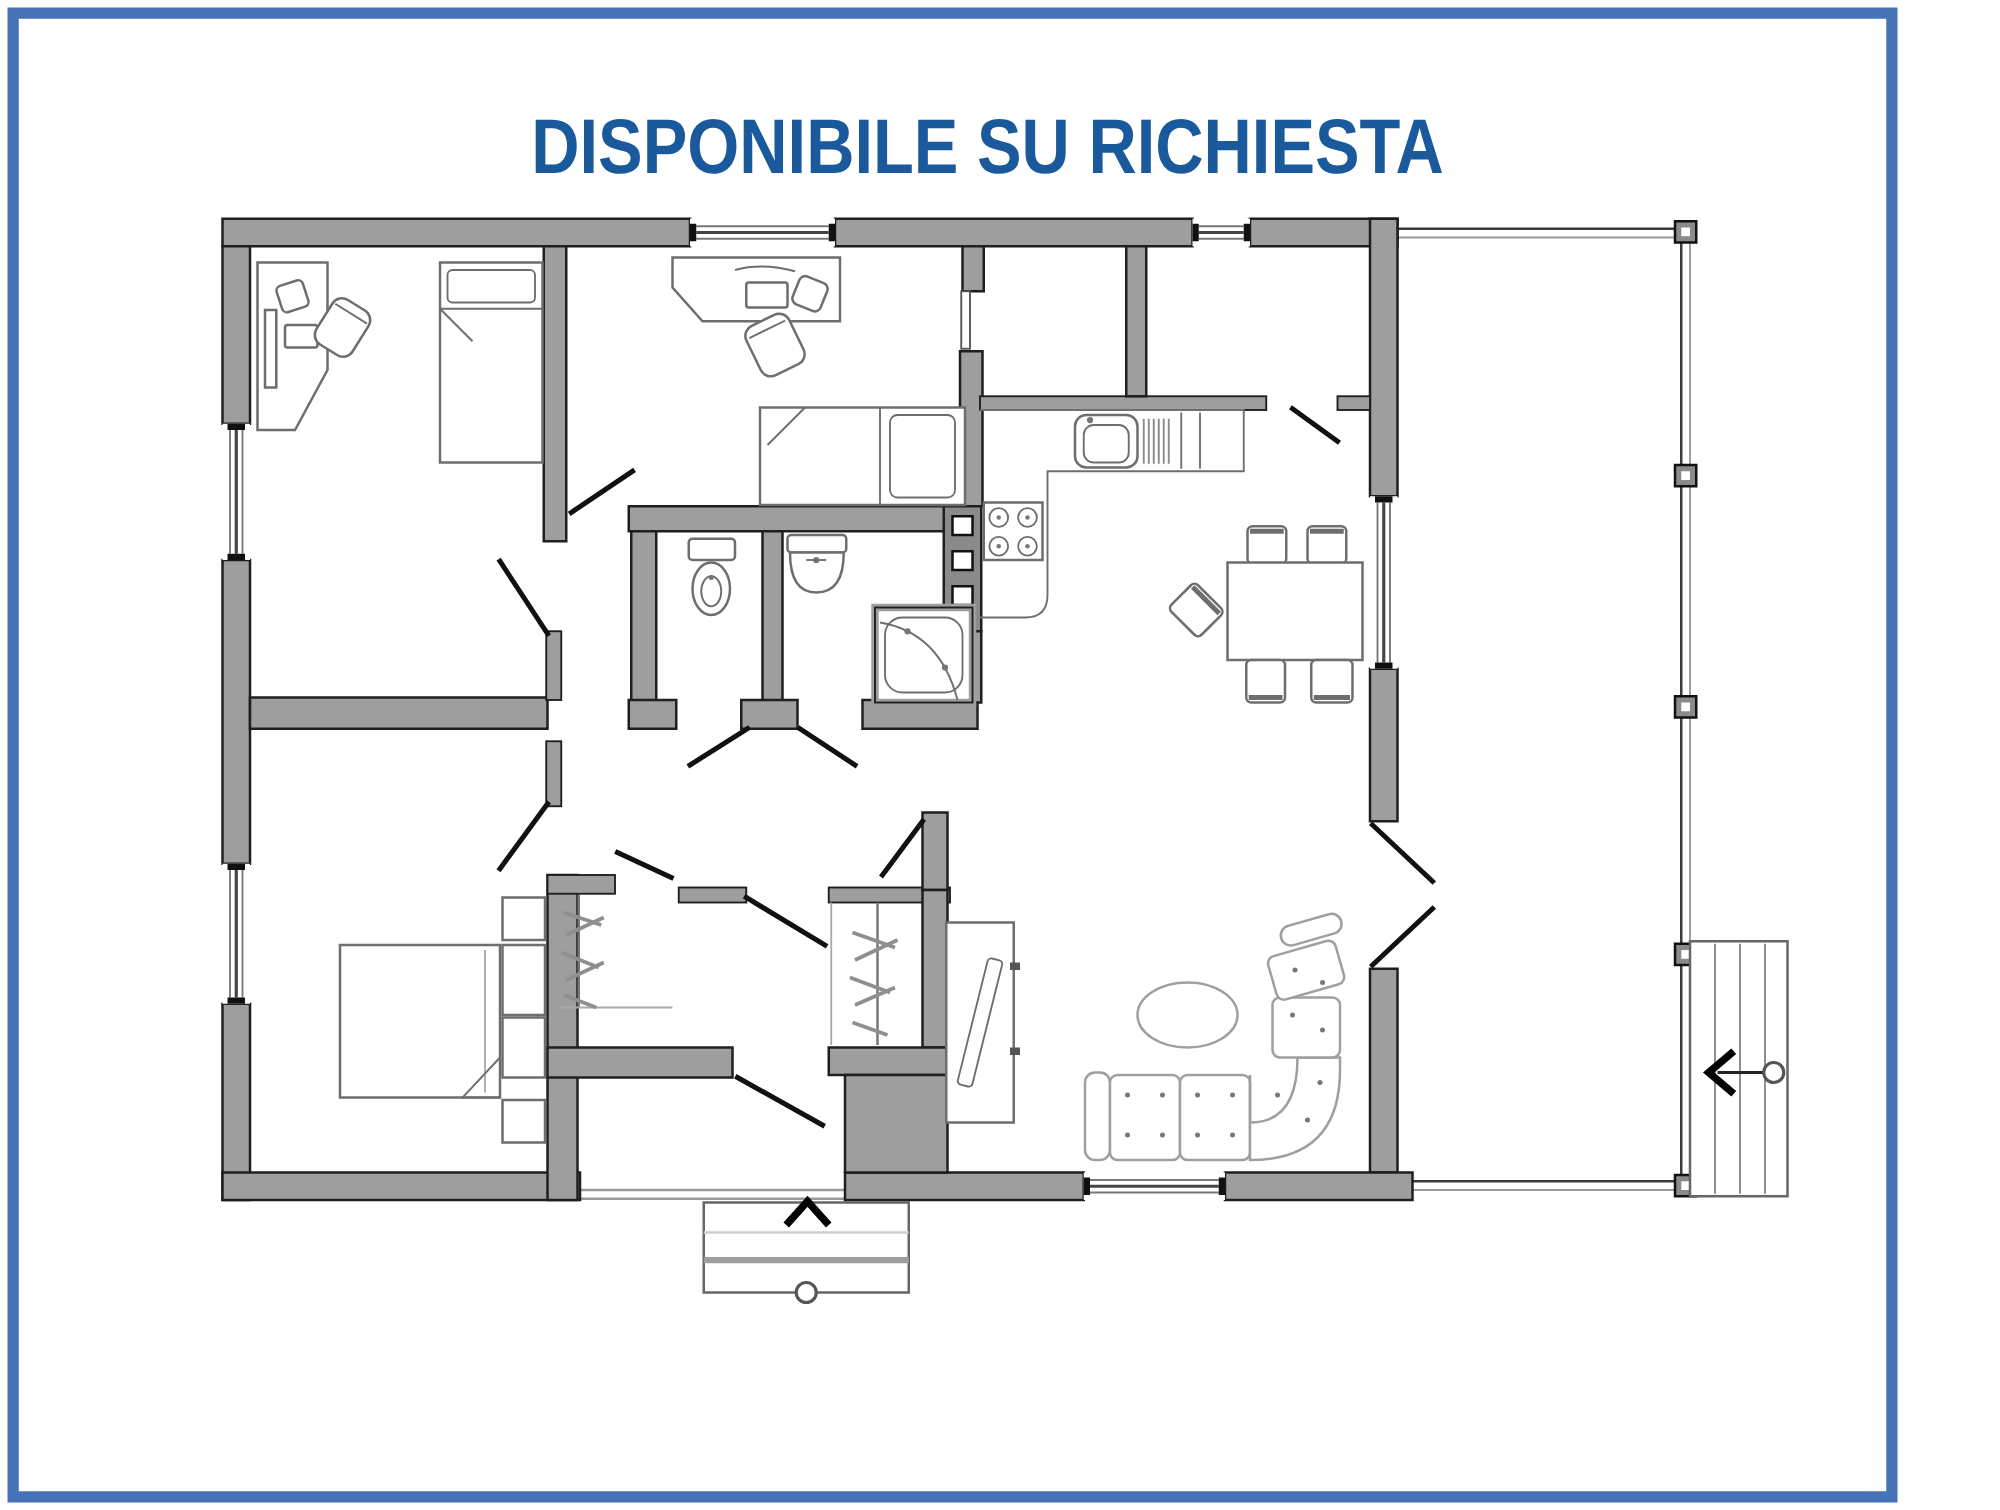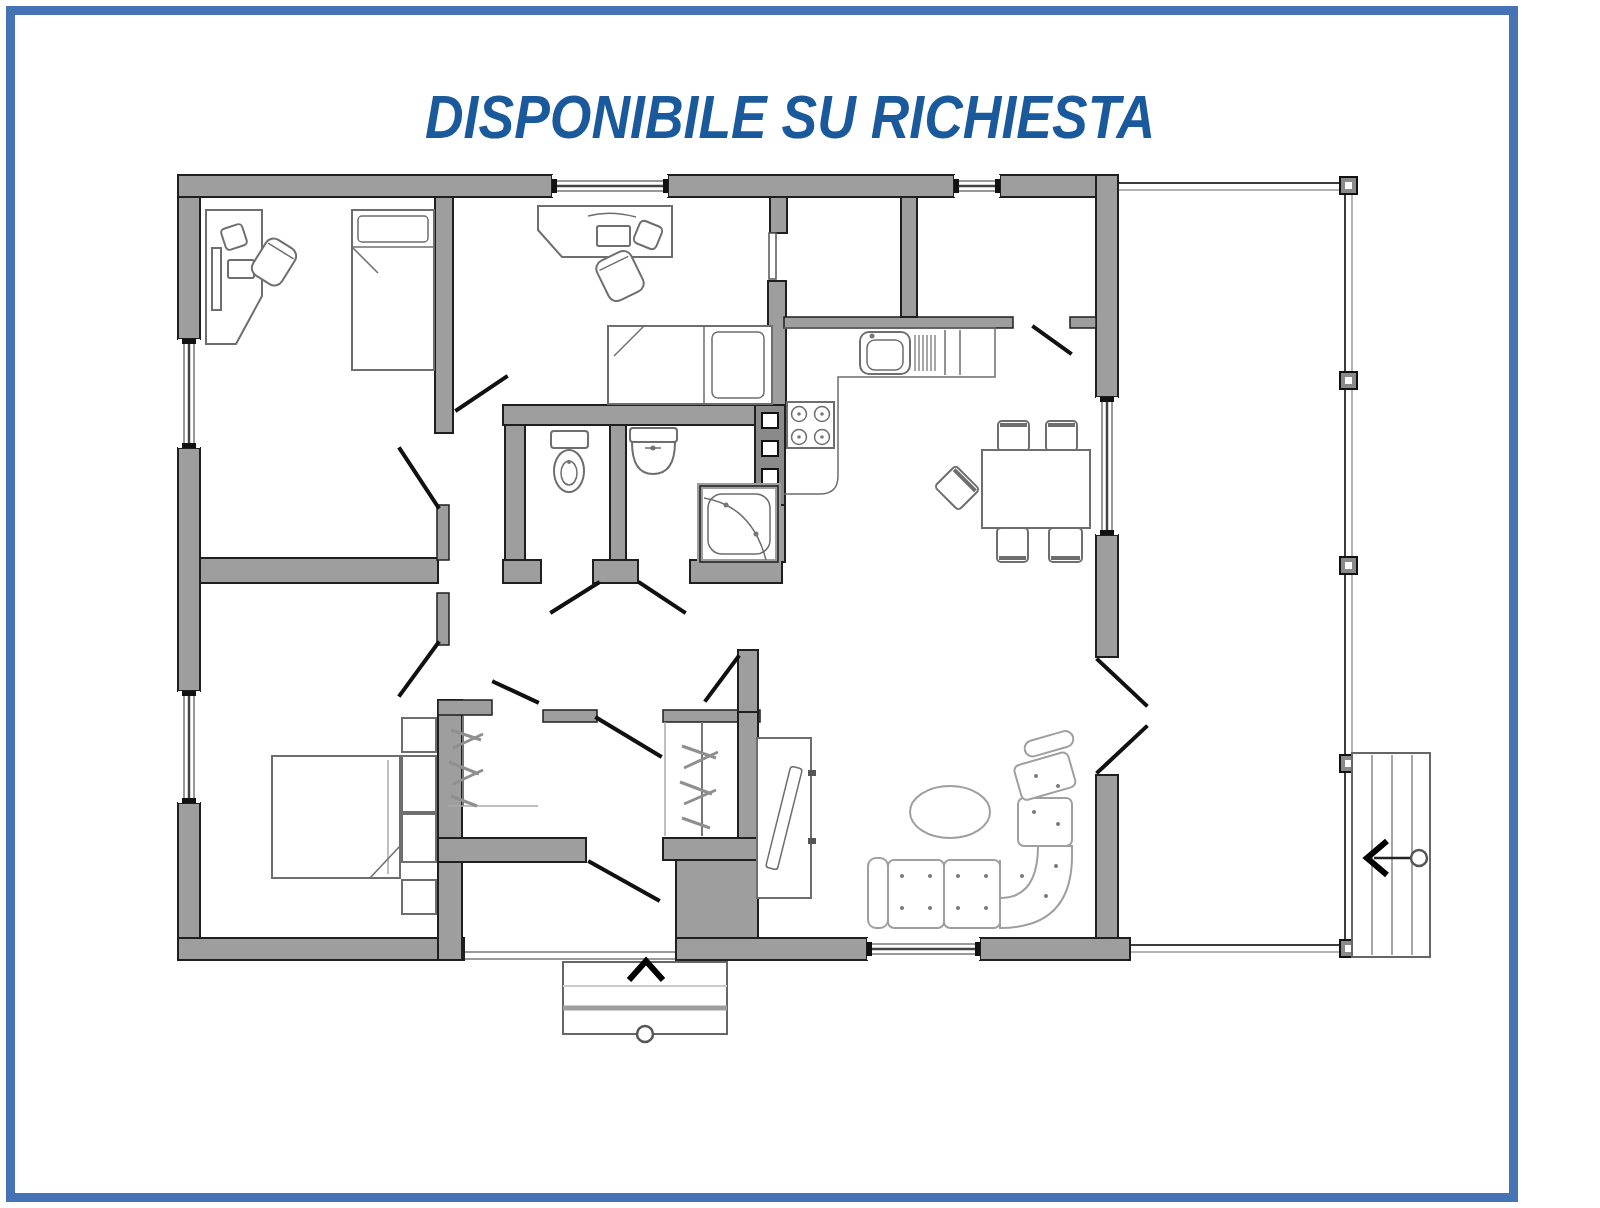--- a/index.html
+++ b/index.html
@@ -1,16 +1,16 @@
 <!DOCTYPE html>
 <html><head>
 <meta charset="utf-8">
 <style>
   html,body{margin:0;padding:0;background:#fff;}
-  .page{position:relative;width:1524px;height:1208px;background:#ffffff;font-family:"Liberation Sans",sans-serif;overflow:hidden;font-style:italic;}
+  .page{position:relative;width:1524px;height:1208px;background:#ffffff;font-family:"Liberation Sans",sans-serif;overflow:hidden;}
   .frame{position:absolute;left:6px;top:6px;right:6px;bottom:6px;border:9px solid #4573b5;}
   svg{position:absolute;left:0;top:0;}
   .wall{fill:#9e9e9e;stroke:#1f1f1f;stroke-width:2;}
   .wallthin{fill:#9e9e9e;stroke:#1f1f1f;stroke-width:1.5;}
   .furn{fill:#ffffff;stroke:#6e6e6e;stroke-width:2;}
   .furnl{fill:none;stroke:#6e6e6e;stroke-width:1.5;}
   .soft{fill:#ffffff;stroke:#9f9f9f;stroke-width:2;}
   .door{stroke:#111;stroke-width:4;stroke-linecap:square;}
   .tline{stroke:#3c3c3c;stroke-width:2;fill:none;}
   .tline2{stroke:#9a9a9a;stroke-width:1.5;fill:none;}

